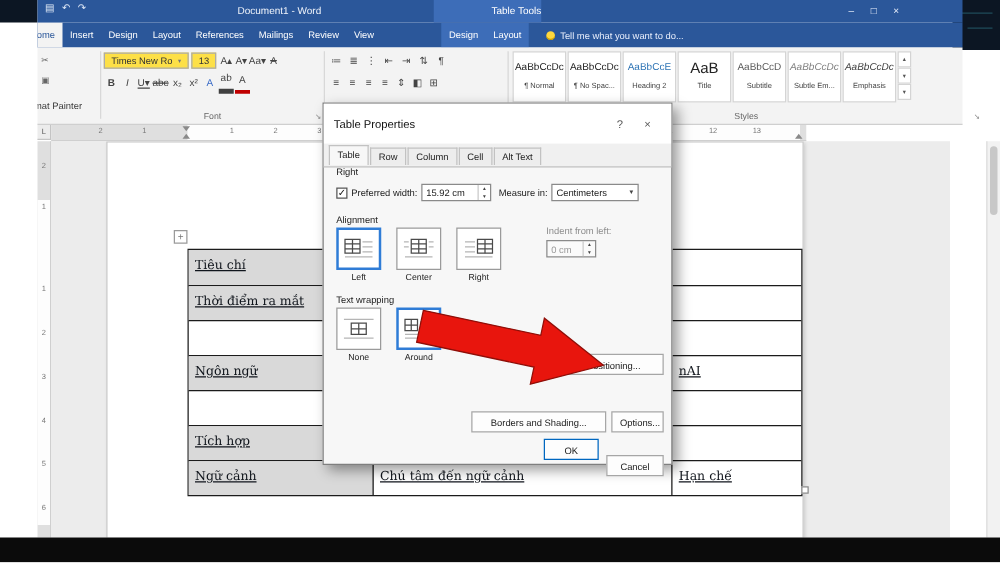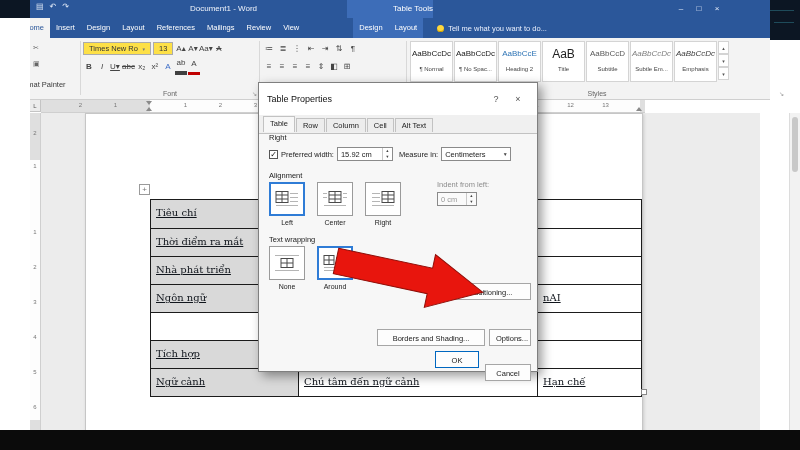--- a/index.html
+++ b/index.html
@@ -357,21 +357,20 @@
           <div class="tc c3"></div>
         </div>
 
         <div class="trow">
           <div class="tc c1">Thời điểm ra mắt</div>
           <div class="tc c2"></div>
           <div class="tc c3"></div>
         </div>
 
         <div class="trow">
-          <div class="tc c1">Nhà phát triển</div>
           <div class="tc c2"></div>
           <div class="tc c3"></div>
         </div>
 
         <div class="trow">
           <div class="tc c1">Ngôn ngữ</div>
           <div class="tc c2"></div>
           <div class="tc c3">nAI</div>
         </div>
 

